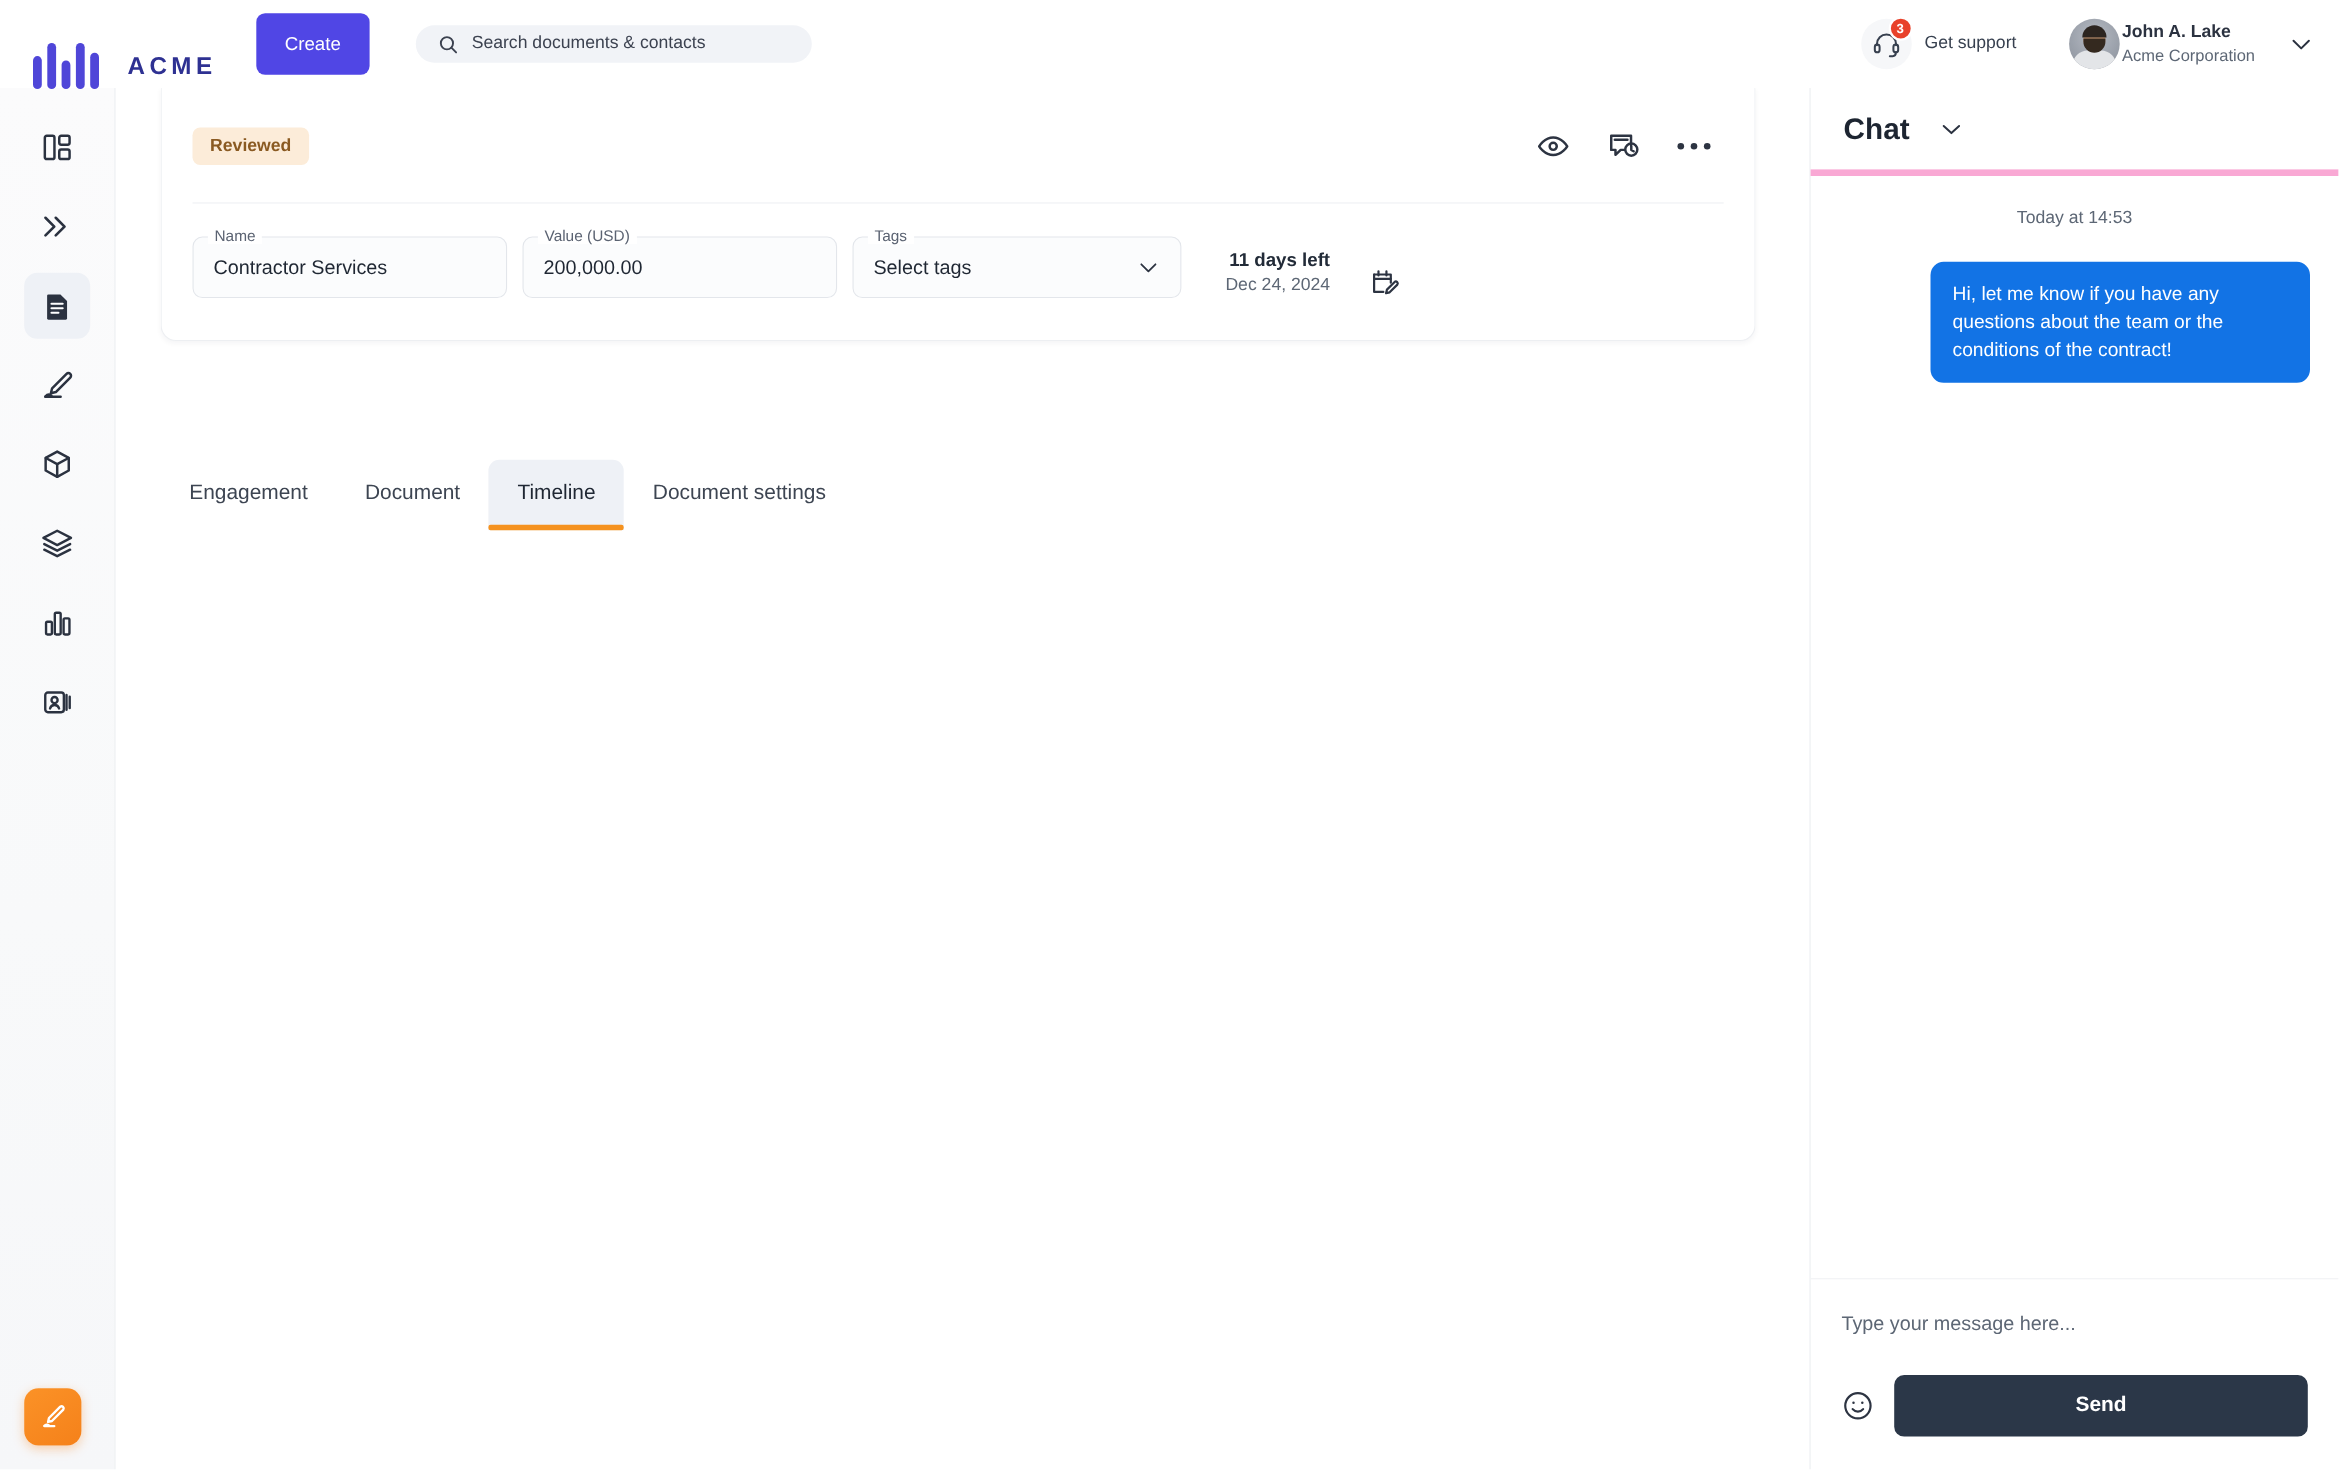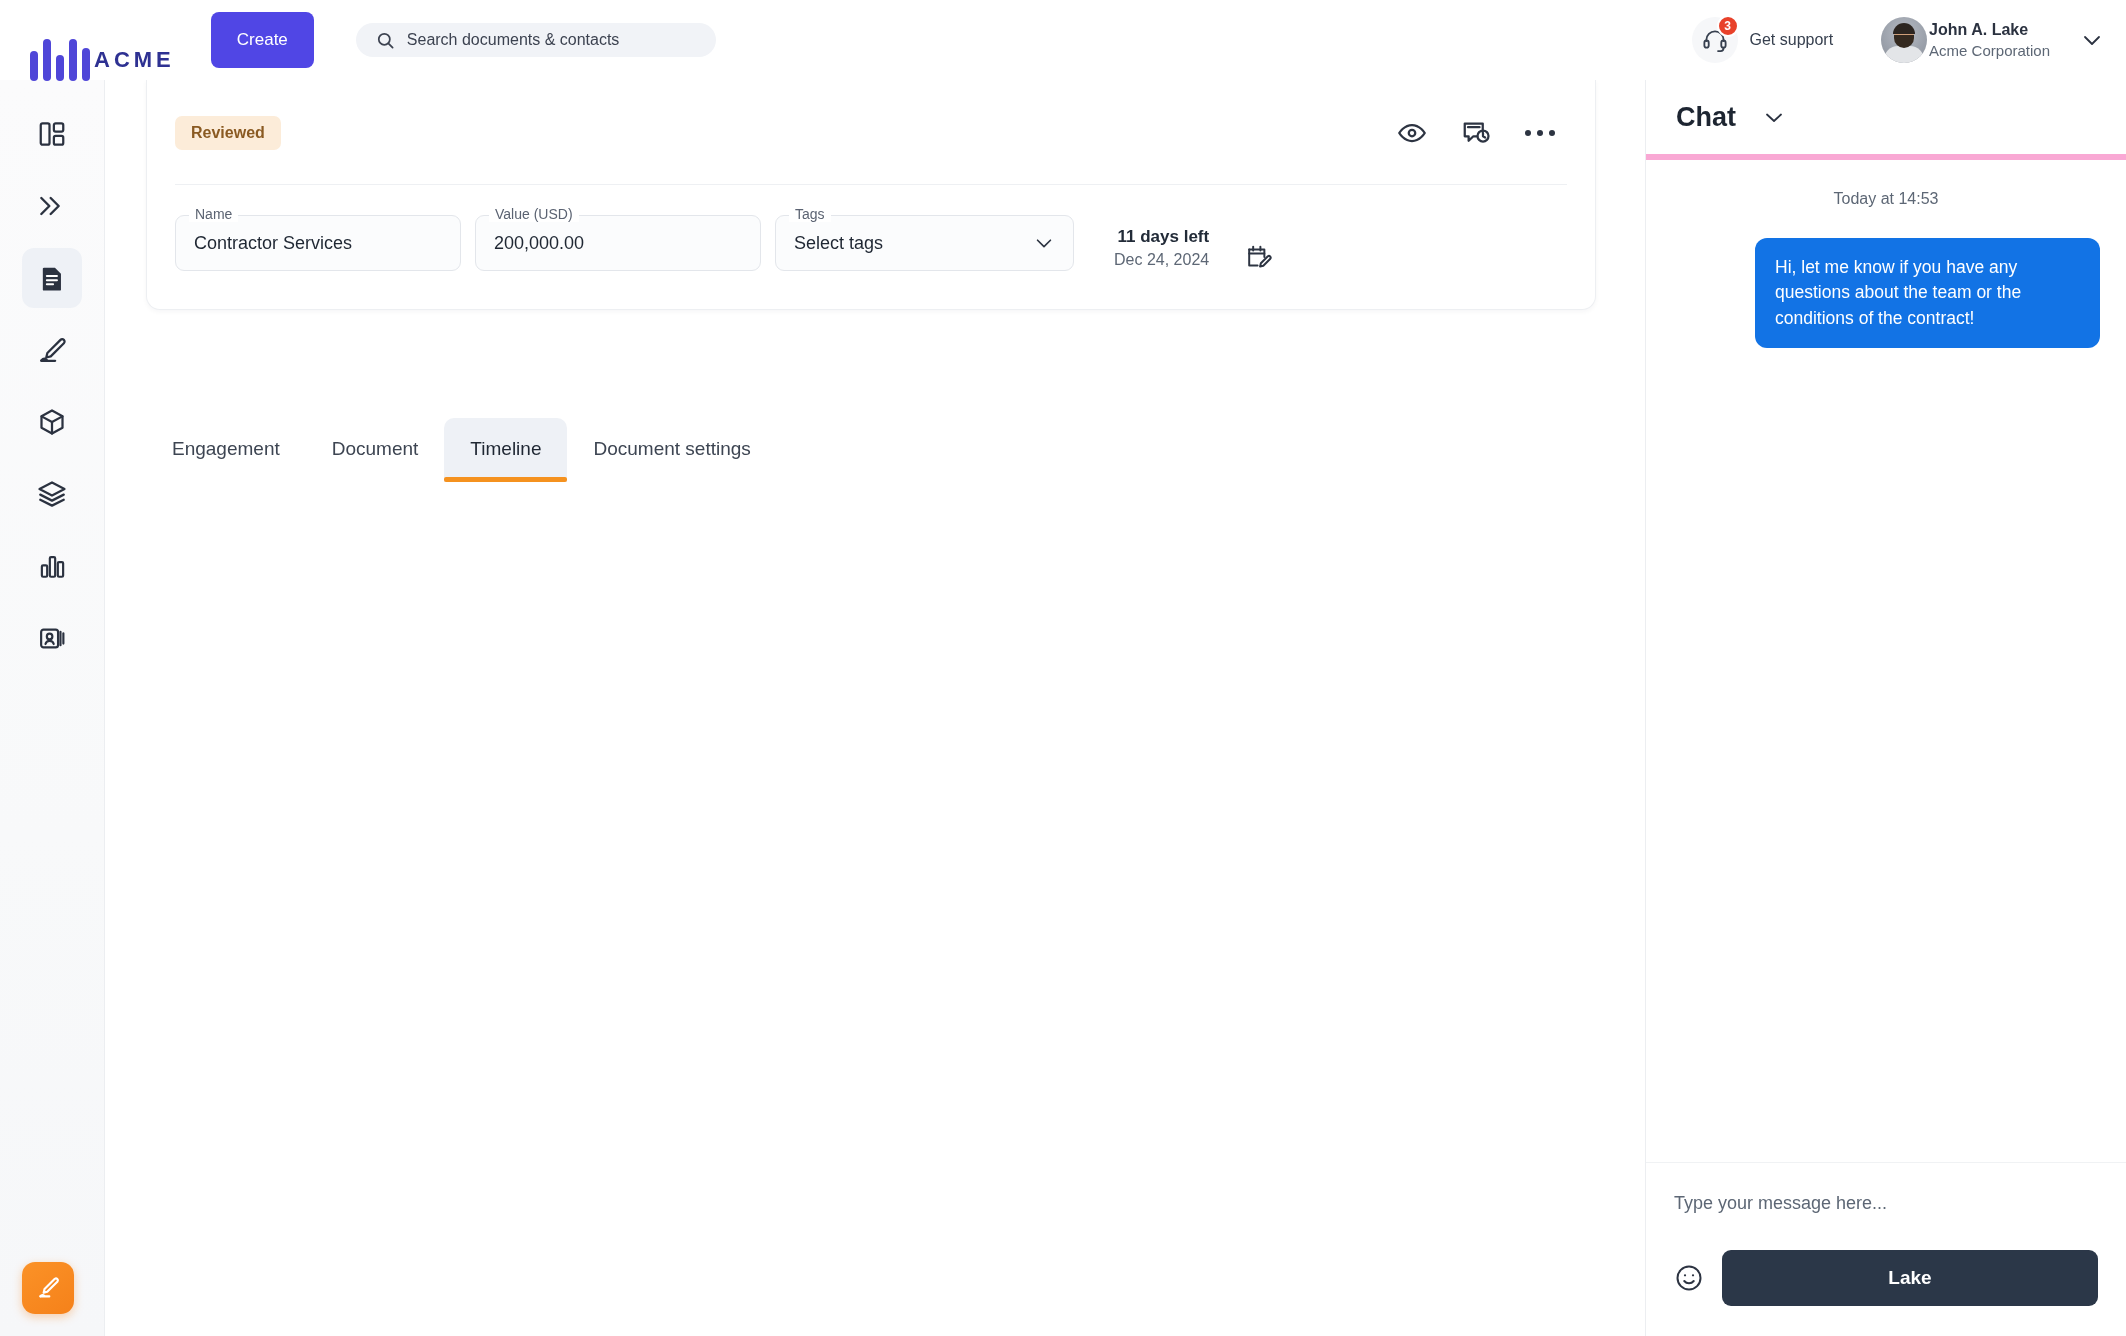--- a/index.html
+++ b/index.html
@@ -10,21 +10,21 @@
     overflow: hidden;
   }
   .app { position: relative; width: 2126px; height: 1336px; }
 
   
   .topbar {
     position: absolute; top: 0; left: 0; right: 0; height: 80px;
     background: #ffffff; display: flex; align-items: center;
     z-index: 30;
   }
-  .logo-wrap { display: flex; align-items: center; margin-left: 30px; gap: 4px; margin-top: 40px; }
+  .logo-wrap { display: flex; align-items: center; margin-left: 30px; gap: 26px; margin-top: 40px; }
   .logo-bars { display: flex; align-items: flex-end; gap: 5px; height: 42px; }
   .logo-bars i { display:block; width: 8px; background:#4f46d8; border-radius:4px; }
   .logo-bars i:nth-child(1){ height: 30px; }
   .logo-bars i:nth-child(2){ height: 42px; }
   .logo-bars i:nth-child(3){ height: 26px; }
   .logo-bars i:nth-child(4){ height: 42px; }
   .logo-bars i:nth-child(5){ height: 33px; }
   .logo-text { color:#2e3192; font-size: 22px; font-weight: 700; letter-spacing: 4px; }
 
   .create-btn {
@@ -421,18 +421,18 @@
       <div class="chat-input">Type your message here...</div>
       <div class="chat-actions">
         <div class="emoji-btn">
           <svg width="30" height="30" viewBox="0 0 24 24" fill="none" stroke="#2d3442" stroke-width="1.6" stroke-linecap="round">
             <circle cx="12" cy="12" r="9.2"></circle>
             <circle cx="8.8" cy="9.8" r=".9" fill="#2d3442" stroke="none"></circle>
             <circle cx="15.2" cy="9.8" r=".9" fill="#2d3442" stroke="none"></circle>
             <path d="M8.2 14.4c1 1.2 2.3 1.8 3.8 1.8s2.8-.6 3.8-1.8"></path>
           </svg>
         </div>
-        <button class="send-btn">Lake</button>
+        <button class="send-btn">Send</button>
       </div>
     </div>
   </div>
 
 </div>
 
 </body></html>

